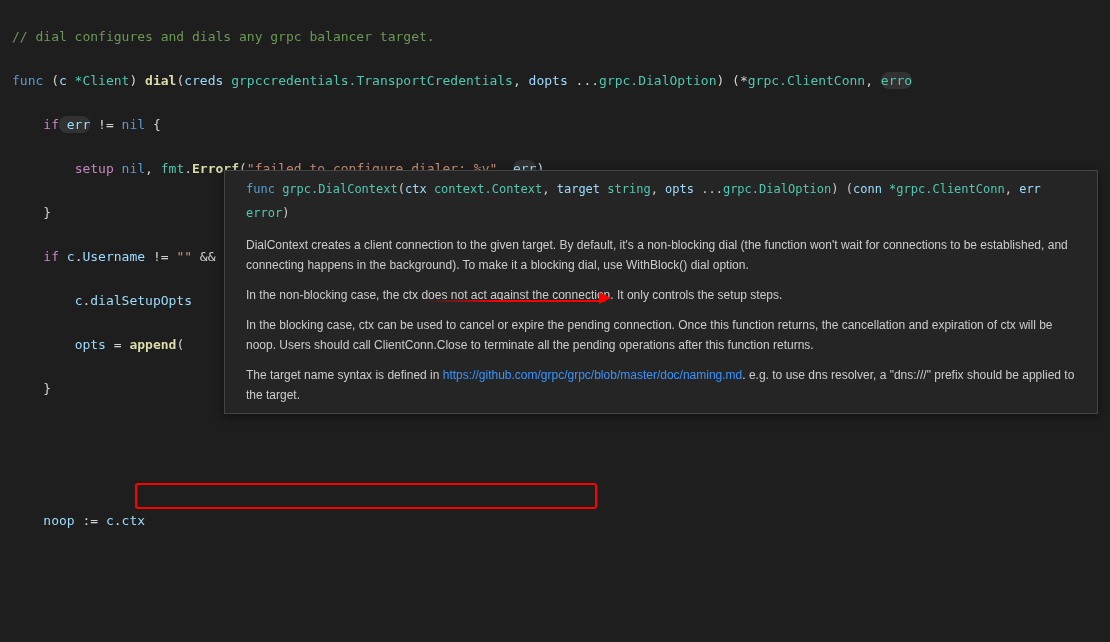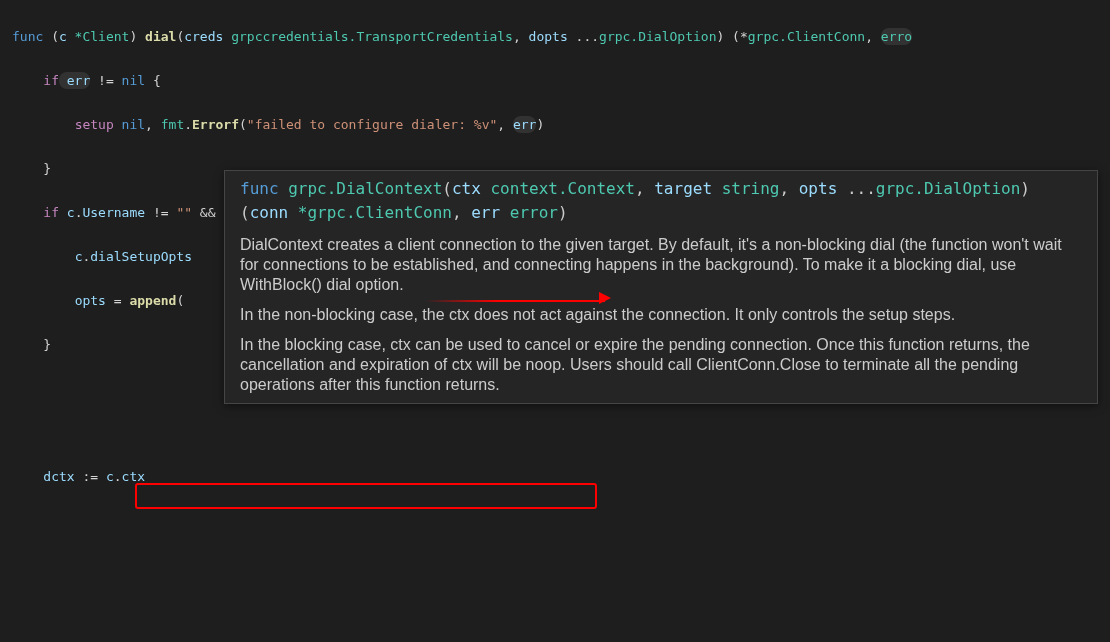--- a/index.html
+++ b/index.html
@@ -63,24 +63,24 @@
       border-top: 6px solid transparent;
       border-bottom: 6px solid transparent;
     }
     .tooltip {
       position: absolute;
       left: 224px;
       top: 170px;
       width: 874px;
       background: #252526;
       border: 1px solid #454545;
-      padding: 6px 15px;
+      padding: 6px 21px;
       color: #cccccc;
       font-family: 'Segoe UI', Arial, sans-serif;
-      font-size: 16px;
+      font-size: 12px;
       line-height: 20px;
       white-space: normal;
       box-shadow: 0 2px 8px rgba(0,0,0,0.5);
     }
     .tooltip .sig {
       font-family: 'Consolas', 'Monaco', monospace;
       margin-bottom: 10px;
       line-height: 24px;
     }
     .tooltip p { margin-bottom: 10px; }
@@ -88,50 +88,52 @@
     .tooltip a { color: #3794ff; text-decoration: none; }
     .tooltip .kw2 { color: #569cd6; }
     .tooltip .ident2 { color: #9cdcfe; }
     .tooltip .type2 { color: #4ec9b0; }
     .tooltip .err { color: #4ec9b0; }
   </style>
 </head>
 <body>
 
 <div class="editor">
+<div class="line"><span class="comment">// dial configures and dials any grpc balancer target.</span></div>
 <div class="line"><span class="func-kw">func</span><span> (</span><span class="ident">c</span><span class="type"> *Client</span><span>) </span><span class="funcname">dial</span><span>(</span><span class="ident">creds</span><span class="type"> grpccredentials.TransportCredentials</span><span>, </span><span class="ident">dopts</span><span> ...</span><span class="type">grpc.DialOption</span><span>) (*</span><span class="type">grpc.ClientConn</span><span>, </span><span class="highlight-box type">erro</span></div>
 <div class="line">    <span class="keyword">if</span><span class="highlight-box ident"> err</span><span> != </span><span class="nil">nil</span><span> {</span></div>
 <div class="line">        <span class="keyword">setup</span><span class="nil"> nil</span><span>, </span><span class="type">fmt</span><span>.</span><span class="funcname">Errorf</span><span>(</span><span class="string">"failed to configure dialer: %v"</span><span>, </span><span class="highlight-box ident">err</span><span>)</span></div>
 <div class="line">    <span>}</span></div>
 <div class="line">    <span class="keyword">if</span><span class="ident"> c</span><span>.</span><span class="ident">Username</span><span> != </span><span class="string">""</span><span> &amp;&amp; </span><span class="ident">c</span><span>.</span><span class="ident">Password</span><span> != </span><span class="string">""</span><span> {</span></div>
 <div class="line">        <span class="ident">c</span><span>.</span><span class="ident">dialSetupOpts</span></div>
 <div class="line">        <span class="ident">opts</span><span> = </span><span class="funcname">append</span><span>(</span></div>
 <div class="line">    <span>}</span></div>
 <div class="line"></div>
 <div class="line"></div>
-<div class="line">    <span class="ident">dctx</span><span> := </span><span class="ident">c</span><span>.</span><span class="ident">ctx</span></div>
+<div class="line">    <span class="ident">noop</span><span> := </span><span class="ident">c</span><span>.</span><span class="ident">ctx</span></div>
 
 
 
 
 
 
 
 
 
 
 
 
 </div>
 
 <div class="tooltip">
   <div class="sig"><span class="kw2">func</span><span class="type2"> grpc.DialContext</span><span>(</span><span class="ident2">ctx</span><span class="type2"> context.Context</span><span>, </span><span class="ident2">target</span><span class="type2"> string</span><span>, </span><span class="ident2">opts</span><span> ...</span><span class="type2">grpc.DialOption</span><span>) (</span><span class="ident2">conn</span><span class="type2"> *grpc.ClientConn</span><span>, </span><span class="ident2">err</span><span class="err"> error</span><span>)</span></div>
   <p>DialContext creates a client connection to the given target. By default, it's a non-blocking dial (the function won't wait for connections to be established, and connecting happens in the background). To make it a blocking dial, use WithBlock() dial option.</p>
   <p>In the non-blocking case, the ctx does not act against the connection. It only controls the setup steps.</p>
   <p>In the blocking case, ctx can be used to cancel or expire the pending connection. Once this function returns, the cancellation and expiration of ctx will be noop. Users should call ClientConn.Close to terminate all the pending operations after this function returns.</p>
+  <p><span>The target name syntax is defined in </span><a href="#">https://github.com/grpc/grpc/blob/master/doc/naming.md</a><span>. e.g. to use dns resolver, a "dns:///" prefix should be applied to the target.</span></p>
 </div>
 
 <div class="red-box" style="left:135px; top:483px; width:462px; height:26px;"></div>
 
 <div class="arrow" style="left:425px; top:297px;">
   <div class="arrow-line"></div>
   <div class="arrow-head"></div>
 </div>
 
 </body></html>

